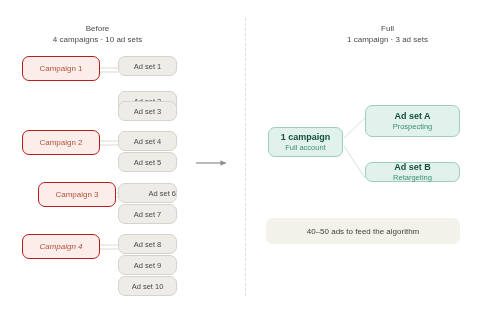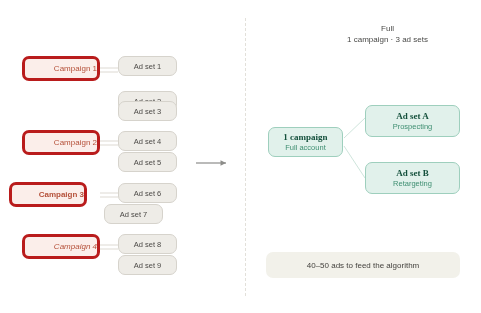--- a/index.html
+++ b/index.html
@@ -58,24 +58,23 @@
     border-radius: 7px;
     display: flex;
     flex-direction: column;
     align-items: center;
     justify-content: center;
     text-align: center;
   }
 
   .node.campaign {
     background: #fbeeea;
-    border: 3px solid #b91c1c;
+    border: 1px solid #b91c1c;
     width: 78px;
     height: 25px;
-    align-items: flex-end;
   }
   .node.campaign .node-title {
     font-size: 8px;
     color: #b5513a;
   }
 
   .node.adset {
     background: #eeece7;
     border: 1px solid #d6d3cc;
     width: 59px;
@@ -88,66 +87,68 @@
 
   .node.green {
     background: #e1f1eb;
     border: 1px solid #9ecfbd;
   }
   .node.green .node-title {
     font-size: 9px;
     font-weight: bold;
     color: #14503c;
     line-height: 1.25;
-    font-family: Liberation Serif, serif;
   }
   .node.green .node-sub {
     font-size: 7.5px;
     color: #3f8f72;
     line-height: 1.25;
   }
 
   #campaign-after { left: 268px; top: 127px; width: 75px; height: 30px; }
   #adset-a { left: 365px; top: 105px; width: 95px; height: 32px; }
-  #adset-b { left: 365px; top: 162px; width: 95px; height: 32px; }
+  #adset-b { left: 365px; top: 162px; width: 95px; height: 20px; }
 
   
   .note {
     position: absolute;
     left: 266px;
     top: 218px;
     width: 194px;
     height: 26px;
     box-sizing: border-box;
     background: #f2f1ea;
     border-radius: 7px;
     display: flex;
     align-items: center;
     justify-content: center;
-    margin-top: 34px;
   }
   .note .note-text {
     font-size: 8px;
     color: #45433f;
   }
 
   
   .wires {
     position: absolute;
     inset: 0;
     pointer-events: none;
   }
 </style>
 </head>
 <body>
 
 <div class="canvas">
 
   <div class="divider"></div>
 
+  <div class="col-head" id="before-head">
+    <span class="head-title">Before</span>
+    <span class="head-sub">4 campaigns · 10 ad sets</span>
+  </div>
 
   <div class="col-head" id="after-head">
     <span class="head-title">Full</span>
     <span class="head-sub">1 campaign · 3 ad sets</span>
   </div>
 
   <svg class="wires" width="481" height="313" viewBox="0 0 481 313">
 
     <path d="M100 68 H118" stroke="#ddd9d2" stroke-width="1" fill="none"></path>
     <path d="M100 72 H118" stroke="#ddd9d2" stroke-width="1" fill="none"></path>
@@ -167,21 +168,21 @@
     <path d="M344 138 L365 118" stroke="#cfe5dc" stroke-width="1" fill="none"></path>
     <path d="M344 146 L365 178" stroke="#cfe5dc" stroke-width="1" fill="none"></path>
   </svg>
 
   <div class="node campaign" style="left:22px; top:56px;">
     <span class="node-title">Campaign 1</span>
   </div>
   <div class="node campaign" style="left:22px; top:130px;">
     <span class="node-title">Campaign 2</span>
   </div>
-  <div class="node campaign" style="left:9px; top:182px;font-weight:bold;">
+  <div class="node campaign" style="left:38px; top:182px;">
     <span class="node-title">Campaign 3</span>
   </div>
   <div class="node campaign" style="left:22px; top:234px;font-style:italic;">
     <span class="node-title">Campaign 4</span>
   </div>
 
   <div class="node adset" style="left:118px; top:56px;">
     <span class="node-title">Ad set 1</span>
   </div>
   <div class="node adset" style="left:118px; top:91px;text-align:right;">
@@ -191,32 +192,35 @@
     <span class="node-title">Ad set 3</span>
   </div>
 
   <div class="node adset" style="left:118px; top:131px;">
     <span class="node-title">Ad set 4</span>
   </div>
   <div class="node adset" style="left:118px; top:152px;">
     <span class="node-title">Ad set 5</span>
   </div>
 
-  <div class="node adset" style="left:118px; top:183px;">
+  <div class="node adset" style="left:118px; top:183px;align-items:flex-end;">
     <span class="node-title">Ad set 6</span>
   </div>
-  <div class="node adset" style="left:104px; top:204px;">
+  <div class="node adset" style="left:118px; top:204px;">
     <span class="node-title">Ad set 7</span>
   </div>
 
   <div class="node adset" style="left:118px; top:234px;">
     <span class="node-title">Ad set 8</span>
   </div>
   <div class="node adset" style="left:118px; top:255px;">
     <span class="node-title">Ad set 9</span>
+  </div>
+  <div class="node adset" style="left:118px; top:276px;">
+    <span class="node-title">Ad set 10</span>
   </div>
 
   <div class="node green" id="campaign-after">
     <span class="node-title">1 campaign</span>
     <span class="node-sub">Full account</span>
   </div>
 
   <div class="node green" id="adset-a">
     <span class="node-title">Ad set A</span>
     <span class="node-sub">Prospecting</span>

